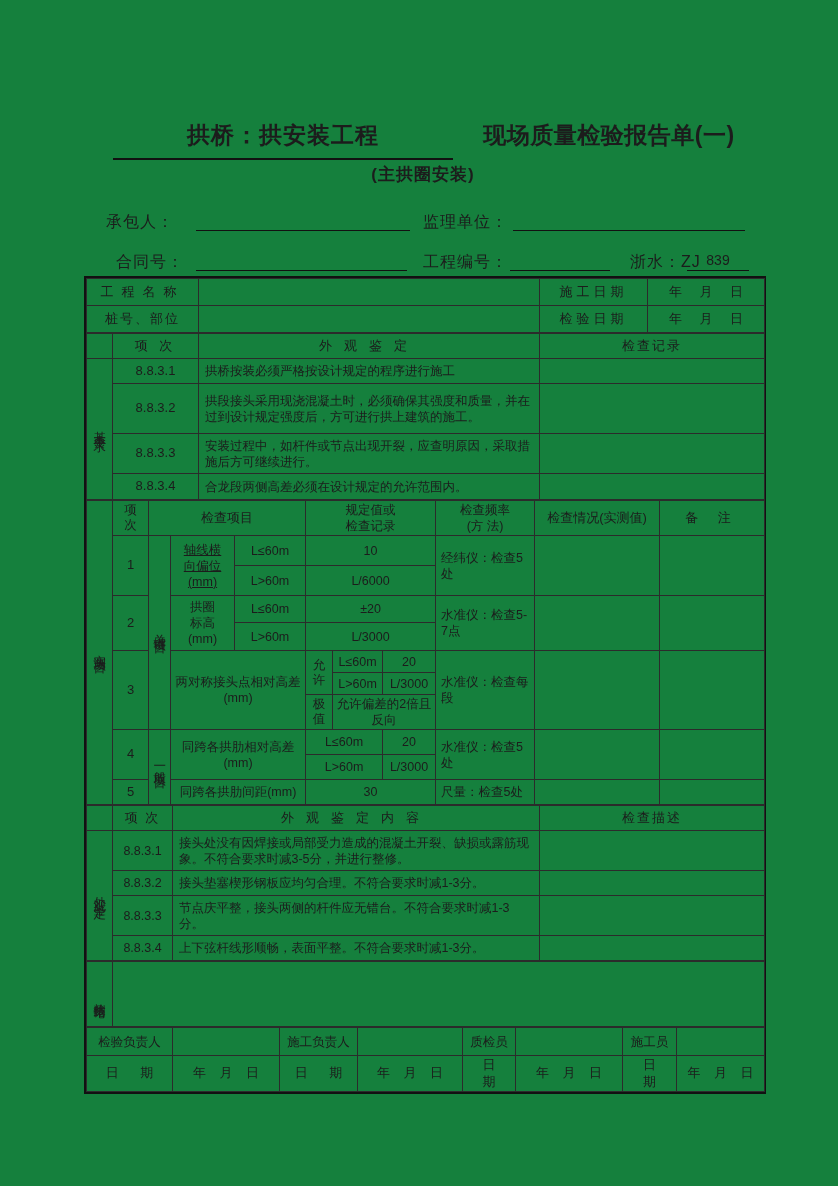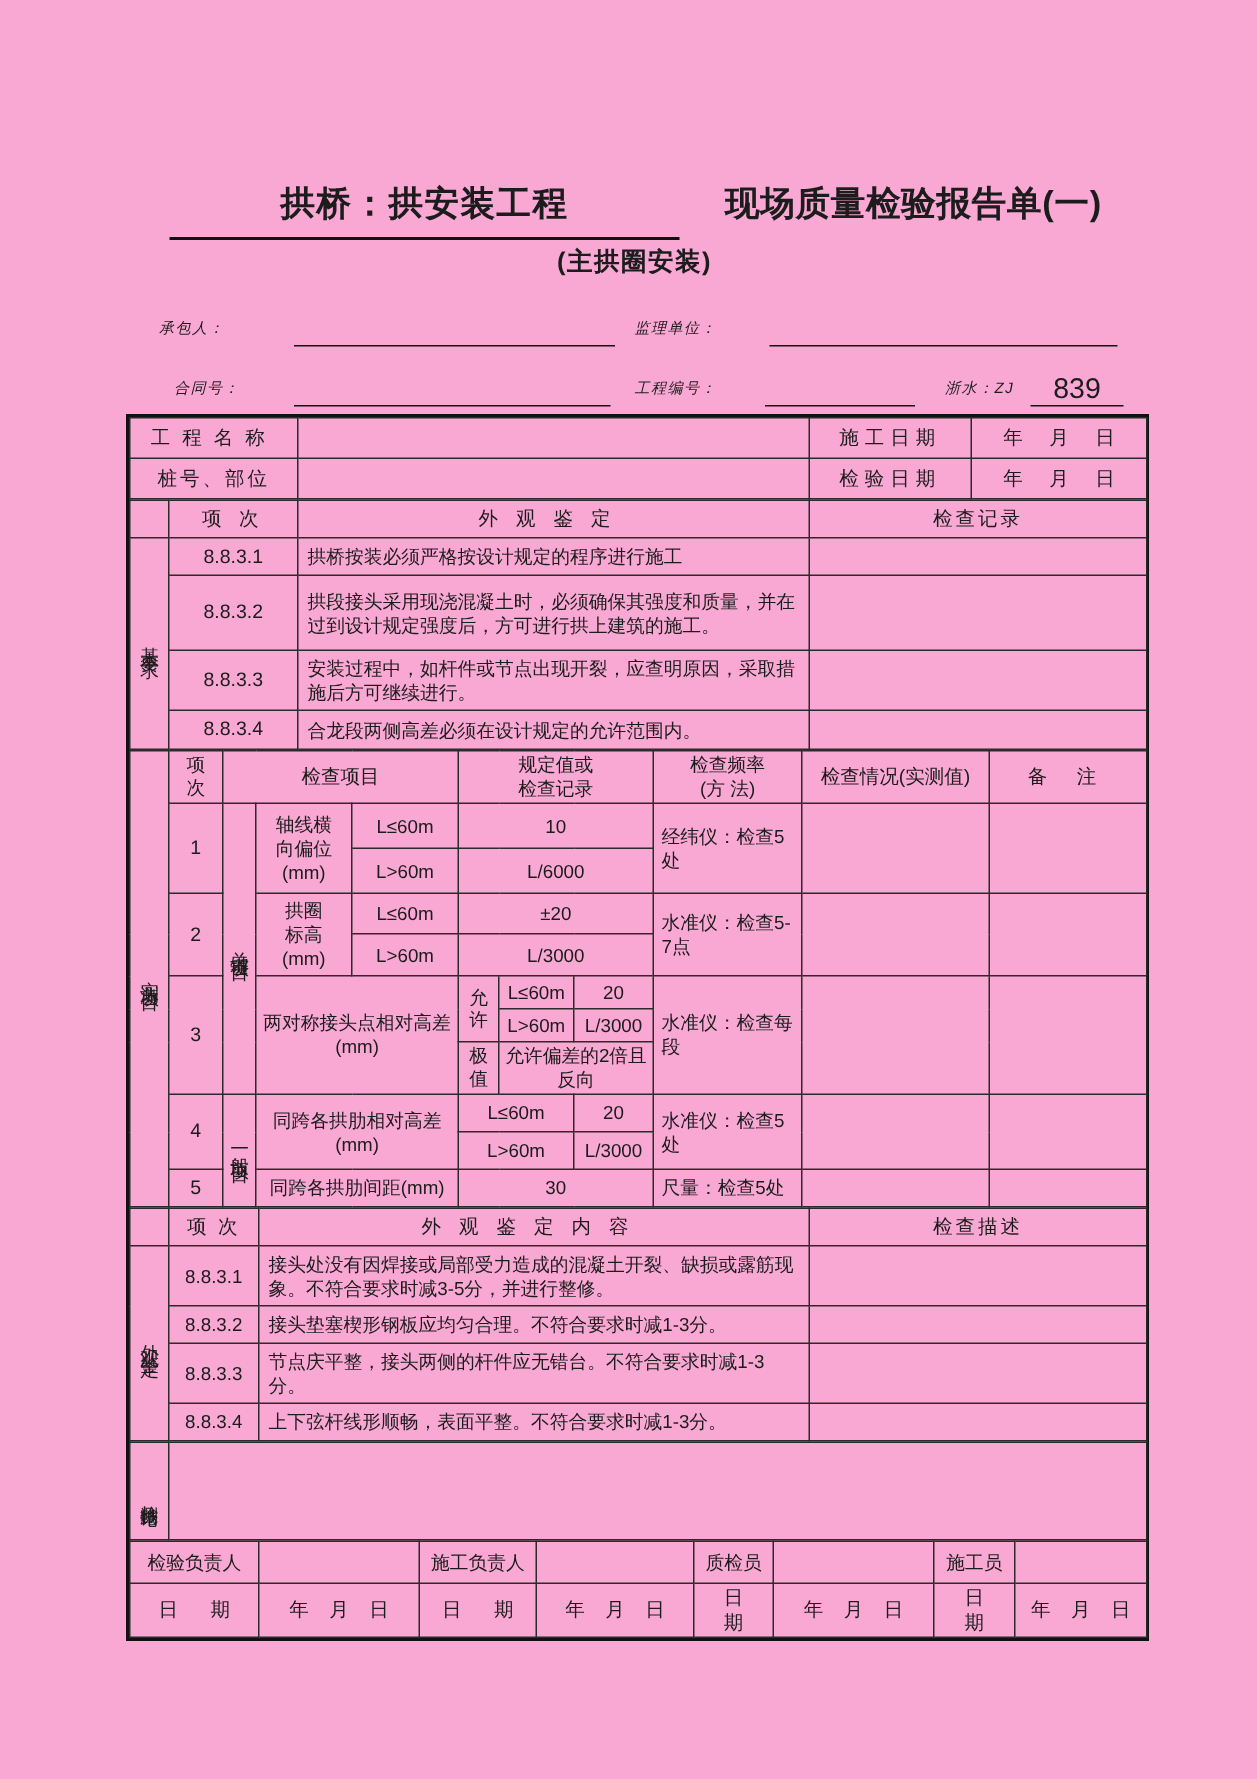--- a/index.html
+++ b/index.html
@@ -1,39 +1,39 @@
 <!DOCTYPE html>
 <html><head>
 <meta charset="utf-8">
 <style>
   html,body{margin:0;padding:0;background:#fff;}
   .page{
-    position:relative;width:838px;height:1186px;background:#f9a8d4;
+    position:relative;width:838px;height:1186px;background:#15803d;
     font-family:"Liberation Sans","DejaVu Sans",sans-serif;color:#1c1c1c;
     overflow:hidden;
   }
   
   .title-row{position:absolute;left:84px;top:120px;width:678px;height:42px;}
   .title-left{
     position:absolute;left:29px;top:0;width:340px;text-align:center;
     font-size:23px;font-weight:bold;letter-spacing:1px;
     border-bottom:2.5px solid #111;padding-bottom:7px;
   }
   .title-right{
     position:absolute;left:372px;top:0;width:306px;text-align:center;
     font-size:23px;font-weight:bold;letter-spacing:0.5px;
   }
   .subtitle{
     position:absolute;left:84px;top:163px;width:678px;text-align:center;
     font-size:17px;font-weight:bold;letter-spacing:1px;
   }
   
-  .fieldlabel{position:absolute;font-size:10px;letter-spacing:1px;font-style:italic;}
+  .fieldlabel{position:absolute;font-size:16px;letter-spacing:1px;}
   .uline{position:absolute;height:20px;border-bottom:1.5px solid #111;}
-  .uline-text{display:block;width:100%;text-align:center;font-size:19px;line-height:20px;}
+  .uline-text{display:block;width:100%;text-align:center;font-size:14px;line-height:20px;}
   
   .formwrap{position:absolute;left:84px;top:276px;width:678px;border:2px solid #111;}
   table{border-collapse:collapse;table-layout:fixed;width:678px;}
   td{
     border:1px solid #2b2b2b;font-size:13px;text-align:center;vertical-align:middle;
     padding:1px 3px;line-height:1.28;overflow:hidden;
   }
   td.txt{text-align:left;padding:1px 6px;font-size:12.5px;}
   td.freq{text-align:left;padding:1px 5px;font-size:12.5px;}
   .vlab{
@@ -167,21 +167,21 @@
         <td class="small">
           <span>检查频率</span><br><span>(方 法)</span>
         </td>
         <td>检查情况(实测值)</td>
         <td class="ls8">备 注</td>
       </tr>
 
       <tr style="height:30px;">
         <td rowspan="2">1</td>
         <td rowspan="7"><span class="vlab">关键项目</span></td>
-        <td rowspan="2" class="small" style="padding:1px 9px;">轴线横向偏位(mm)</td>
+        <td rowspan="2" class="small" style="padding:1px 9px;text-decoration:underline;">轴线横向偏位(mm)</td>
         <td class="small">L≤60m</td>
         <td colspan="3" class="small">10</td>
         <td rowspan="2" class="freq">经纬仪：检查5处</td>
         <td rowspan="2"></td>
         <td rowspan="2"></td>
       </tr>
       <tr style="height:30px;">
         <td class="small">L&gt;60m</td>
         <td colspan="3" class="small">L/6000</td>
       </tr>

